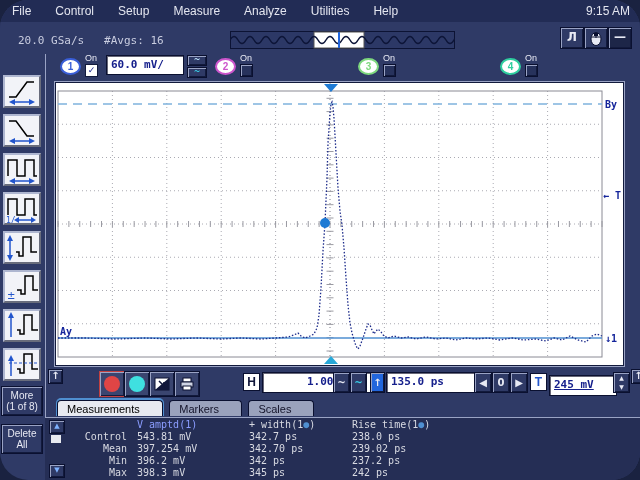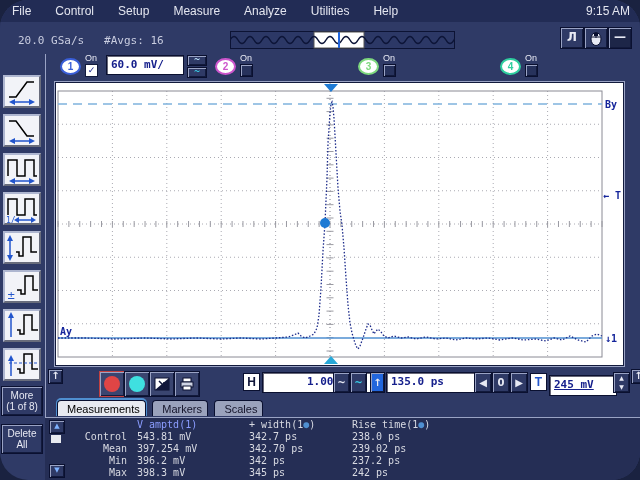--- a/index.html
+++ b/index.html
@@ -61,21 +61,21 @@
             box-shadow:inset 1px 1px 0 #9aa3c4,inset -1px -1px 0 #121a3c;
             font:bold 10px "DejaVu Sans",sans-serif;}
   .circ-btn{width:24px;height:24px;background:#3a4570;border:1px solid #0a1030;
             box-shadow:inset 1px 1px 0 #9aa3c4,inset -1px -1px 0 #121a3c;
             display:flex;align-items:center;justify-content:center;}
   .circ{width:16px;height:16px;border-radius:50%;}
   .lbl-box{width:15px;height:16px;background:#fff;border:1px solid #0a1030;text-align:center;
            font:bold 12px "Liberation Sans",sans-serif;line-height:16px;}
   
   #tabs{position:absolute;left:57px;top:399px;height:18px;}
-  .tab{display:inline-block;padding:2px 5px 1px 9px;font:11px "Liberation Sans",sans-serif;
+  .tab{display:inline-block;padding:2px 22px 1px 9px;font:11px "Liberation Sans",sans-serif;
        border:1px solid #0a1030;border-bottom:none;border-radius:4px 4px 0 0;
        background:#9aa2bc;color:#14142a;margin-right:2px;}
   .tab.active{background:#e8eaf0;color:#000;box-shadow:0 -1px 0 1px #4f8fd0;}
   
   #measpanel{position:absolute;left:45px;top:417px;width:595px;height:63px;background:#252e55;
              border-top:1px solid #9aa3c4;}
   #meas-scroll{position:absolute;left:4px;top:2px;width:14px;height:58px;}
   .scr-btn{position:absolute;left:0;width:14px;height:12px;background:#2f3a66;border:1px solid #0a1030;
            box-shadow:inset 1px 1px 0 #9aa3c4,inset -1px -1px 0 #121a3c;color:#7fb2ff;
            font:7px "DejaVu Sans",sans-serif;text-align:center;line-height:11px;}

